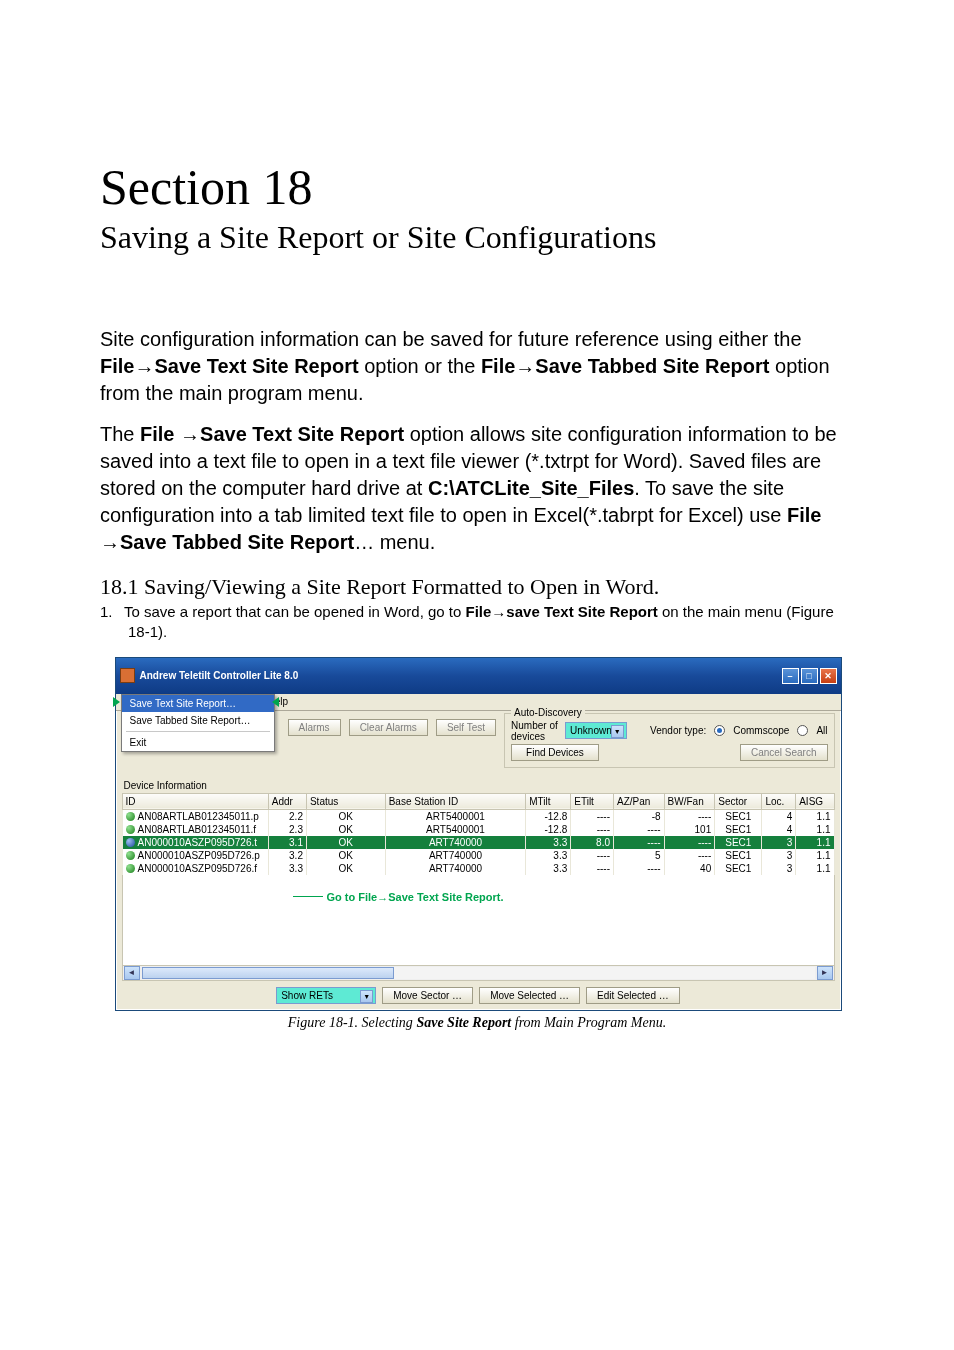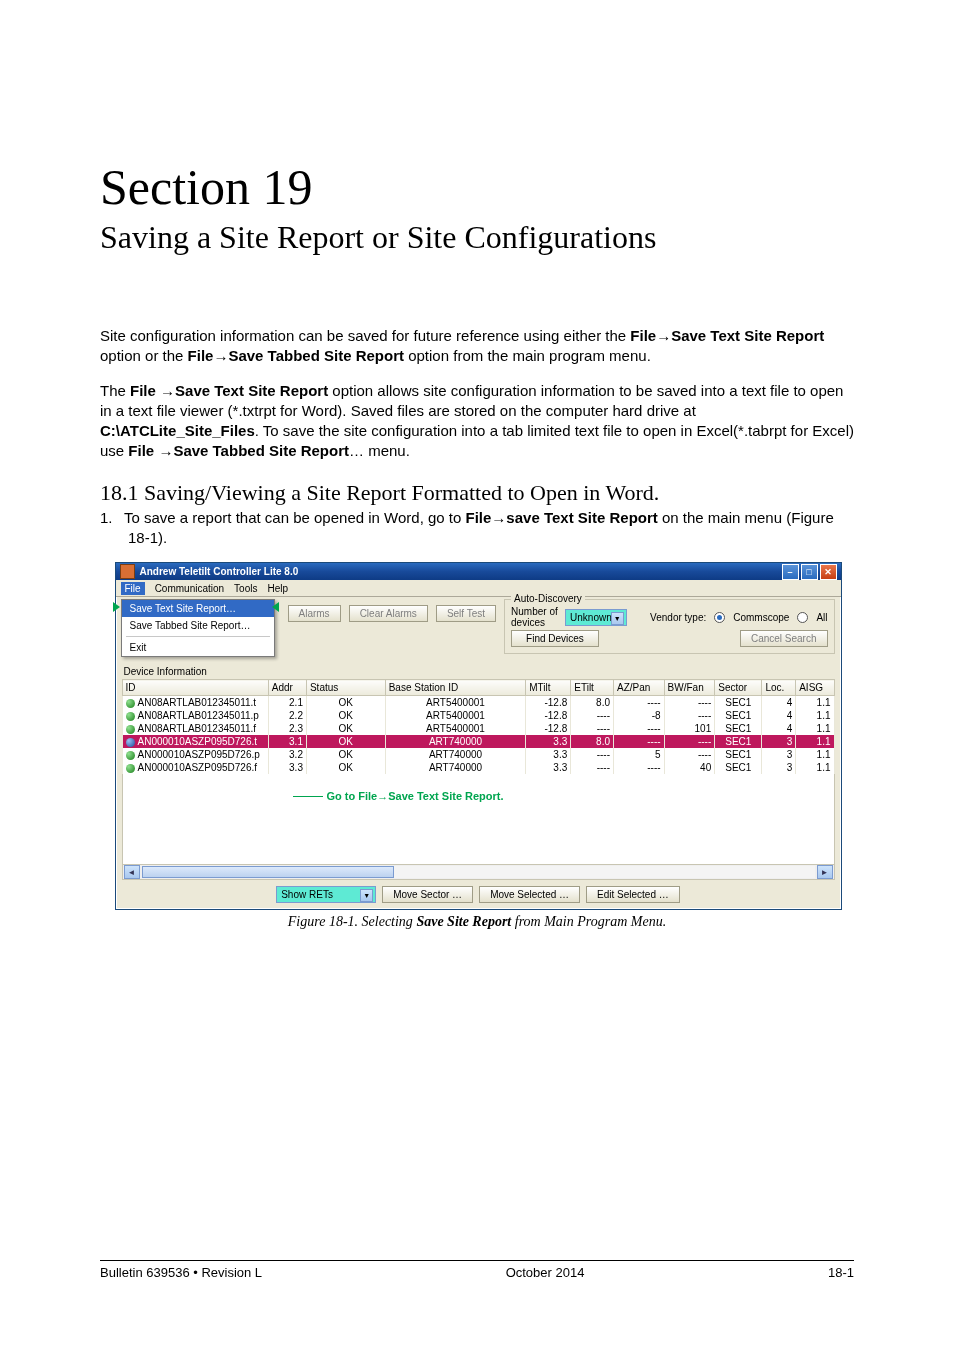--- a/index.html
+++ b/index.html
@@ -27,21 +27,21 @@
     margin: 0 0 0 0;
     line-height: 1.1;
   }
   .section-title {
     font-family: Garamond, "Adobe Garamond Pro", Georgia, serif;
     font-size: 32px;
     font-weight: 400;
     margin: 4px 0 70px 0;
   }
   .body-text {
-    font-size: 15px;
+    font-size: 20px;
     line-height: 1.35;
     margin: 4px 0 14px 0;
   }
   .body-text b { font-weight: bold; }
   .subhead {
     font-family: Garamond, "Adobe Garamond Pro", Georgia, serif;
     font-size: 22px;
     font-weight: 400;
     margin: 18px 0 2px 0;
   }
@@ -61,21 +61,21 @@
   .app-window {
     width: 725px;
     background: #ece9d8;
     border: 1px solid #1b4a7a;
     font-family: Tahoma, Arial, sans-serif;
     font-size: 10px;
     color: #000;
     box-shadow: 0 0 0 1px #fff inset;
   }
   .titlebar {
-    height: 17px;
+    height: 36px;
     background: linear-gradient(to bottom, #2a6bbf 0%, #184a9a 50%, #0e3b85 100%);
     display: flex;
     align-items: center;
     padding: 0 4px;
     color: #fff;
     font-weight: bold;
     position: relative;
   }
   .titlebar .app-icon {
     width: 13px; height: 13px;
@@ -218,21 +218,21 @@
     white-space: nowrap;
     overflow:hidden;
   }
   table.grid .num { text-align:right; }
   .dot {
     width:9px;height:9px;border-radius:50%;display:inline-block;
     vertical-align:middle;margin-right:3px;
   }
   .dot.green{background:radial-gradient(circle at 30% 30%,#8fe08f,#1a7f1a);}
   .dot.blue {background:radial-gradient(circle at 30% 30%,#9dbff2,#1b4a9a);}
-  tr.sel td { background:#be185d; color:#fff; }
+  tr.sel td { background:#15803d; color:#fff; }
 
   .grid-spacer { height: 90px; background:#fff; border:1px solid #c8c5b2; border-top:none; position:relative;}
   .annotation {
     position:absolute;
     color:#00a54f;
     font-size:11px;
     left:170px; top:16px;
     display:flex; align-items:center; gap:4px;font-weight:bold;
   }
   .annotation .line { width:30px; height:1px; background:#00a54f; }
@@ -273,21 +273,21 @@
     bottom: 70px;
   }
   .footer .rule { height:1px; background:#000; margin-bottom:4px; }
   .footer .row { display:flex; justify-content:space-between; font-size:13px; }
 </style>
 </head>
 <body>
 
 <div class="page">
 
-  <h1 class="section-number">Section 19</h1>
+  <h1 class="section-number">Section 18</h1>
   <h2 class="section-title">Saving a Site Report or Site Configurations</h2>
 
   <p class="body-text">
     <span>Site configuration information can be saved for future reference using either the </span><b>File</b><span>→</span><b>Save Text Site Report</b><span> option or the </span><b>File</b><span>→</span><b>Save Tabbed Site Report</b><span> option from the main program menu.</span>
   </p>
 
   <p class="body-text">
     <span>The </span><b>File </b><span>→</span><b>Save Text Site Report</b><span> option allows site configuration information to be saved into a text file to open in a text file viewer (*.txtrpt for Word). Saved files are stored on the computer hard drive at </span><b>C:\ATCLite_Site_Files</b><span>. To save the site configuration into a tab limited text file to open in Excel(*.tabrpt for Excel) use </span><b>File </b><span>→</span><b>Save Tabbed Site Report</b><span>… menu.</span>
   </p>
 
@@ -382,33 +382,20 @@
               <th>ETilt</th>
               <th>AZ/Pan</th>
               <th>BW/Fan</th>
               <th>Sector</th>
               <th>Loc.</th>
               <th>AISG</th>
             </tr>
           </thead>
           <tbody id="grid-body">
               <tr>
-                <td><span class="dot green"></span>AN08ARTLAB012345011.t</td>
-                <td class="num">2.1</td>
-                <td style="text-align:center">OK</td>
-                <td style="text-align:center">ART5400001</td>
-                <td class="num">-12.8</td>
-                <td class="num">8.0</td>
-                <td class="num">----</td>
-                <td class="num">----</td>
-                <td style="text-align:center">SEC1</td>
-                <td class="num">4</td>
-                <td class="num">1.1</td>
-              </tr>
-              <tr>
                 <td><span class="dot green"></span>AN08ARTLAB012345011.p</td>
                 <td class="num">2.2</td>
                 <td style="text-align:center">OK</td>
                 <td style="text-align:center">ART5400001</td>
                 <td class="num">-12.8</td>
                 <td class="num">----</td>
                 <td class="num">-8</td>
                 <td class="num">----</td>
                 <td style="text-align:center">SEC1</td>
                 <td class="num">4</td>
@@ -490,22 +477,14 @@
         </div>
 
       </div>
     </div>
 
     <div class="figure-caption">
       <span>Figure 18-1. Selecting </span><span class="b">Save Site Report</span><span> from Main Program Menu.</span>
     </div>
   </div>
 
-  <div class="footer">
-    <div class="rule"></div>
-    <div class="row">
-      <span>Bulletin 639536  •  Revision L</span>
-      <span>October 2014</span>
-      <span>18-1</span>
-    </div>
-  </div>
 
 </div>
 
 </body></html>

